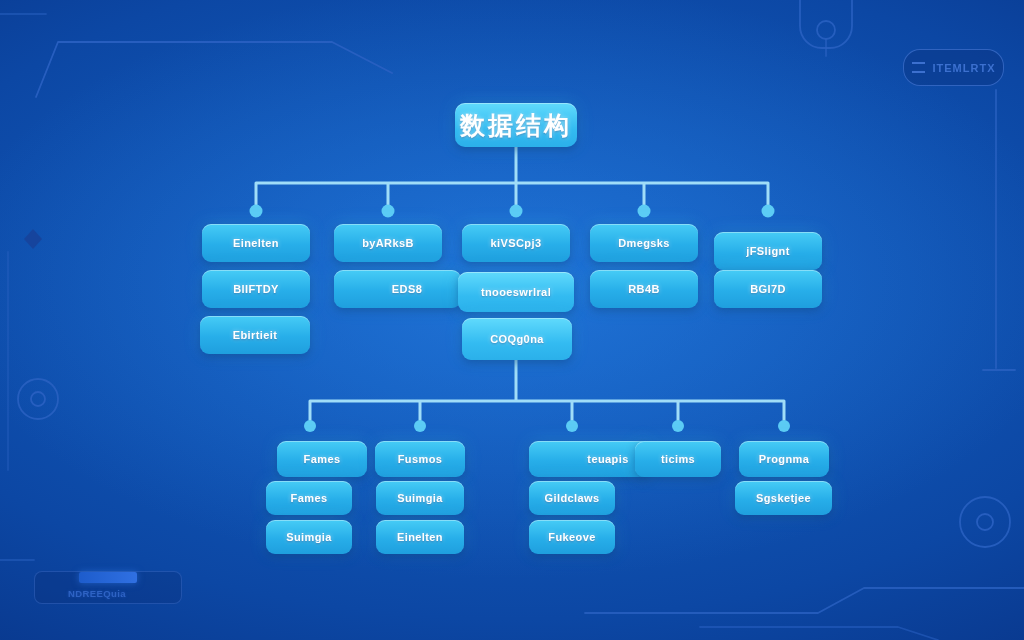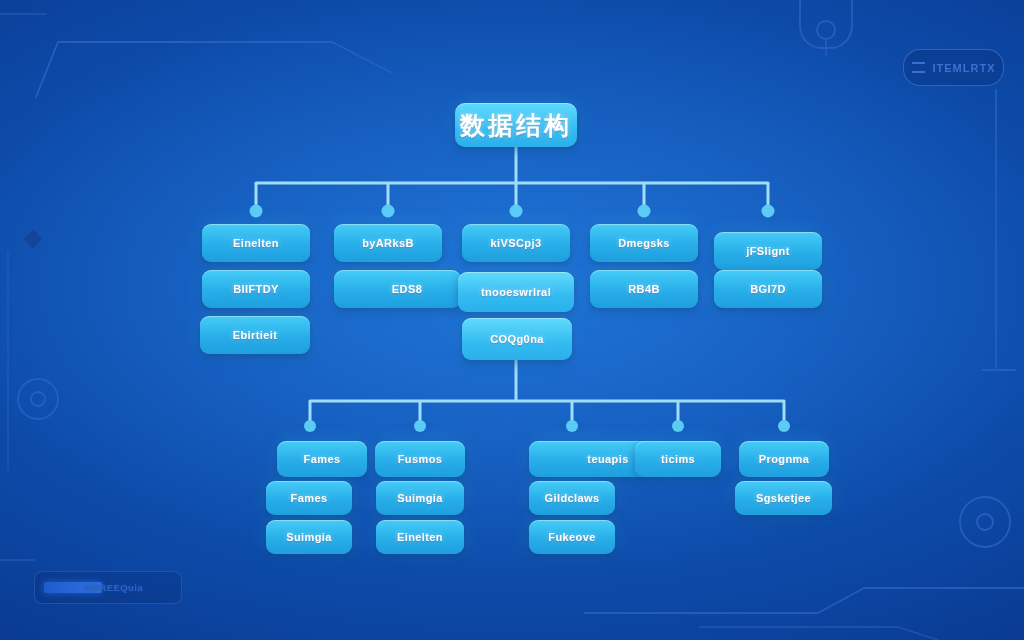--- a/index.html
+++ b/index.html
@@ -36,21 +36,21 @@
   .hud-btn{
     position:absolute;z-index:3;left:903px;top:49px;width:99px;height:35px;
     border:1.5px solid rgba(62,112,205,.75);border-radius:17px;background:rgba(8,36,105,.25);
     display:flex;align-items:center;justify-content:center;gap:8px;
     color:#3c70cf;font-size:11px;font-weight:700;letter-spacing:1px;cursor:pointer;
   }
   .menu-icon{width:13px;height:7px;border-top:2px solid #3c70cf;border-bottom:2px solid #3c70cf;}
   .legend-chip{
     position:absolute;z-index:3;left:34px;top:571px;width:128px;height:31px;
     border:1.5px solid rgba(55,105,195,.5);border-radius:8px;
-    display:flex;align-items:center;padding:0 9px;gap:5px;background:rgba(8,34,100,.2);
+    display:flex;align-items:center;padding:0 9px;gap:5px;background:rgba(8,34,100,.2);flex-direction:column;
   }
   .legend-bar{flex:none;width:58px;height:11px;border-radius:2px;
     background:linear-gradient(90deg,#1d5ccc,#3070e2);box-shadow:0 0 7px rgba(45,115,225,.65);}
   .legend-label{color:#2e63c4;font-size:9.5px;font-weight:700;letter-spacing:.4px;margin-left:-22px;
     text-shadow:0 0 3px rgba(30,80,180,.8);white-space:nowrap;}
 </style>
 </head>
 <body>
 
 <div class="stage">

